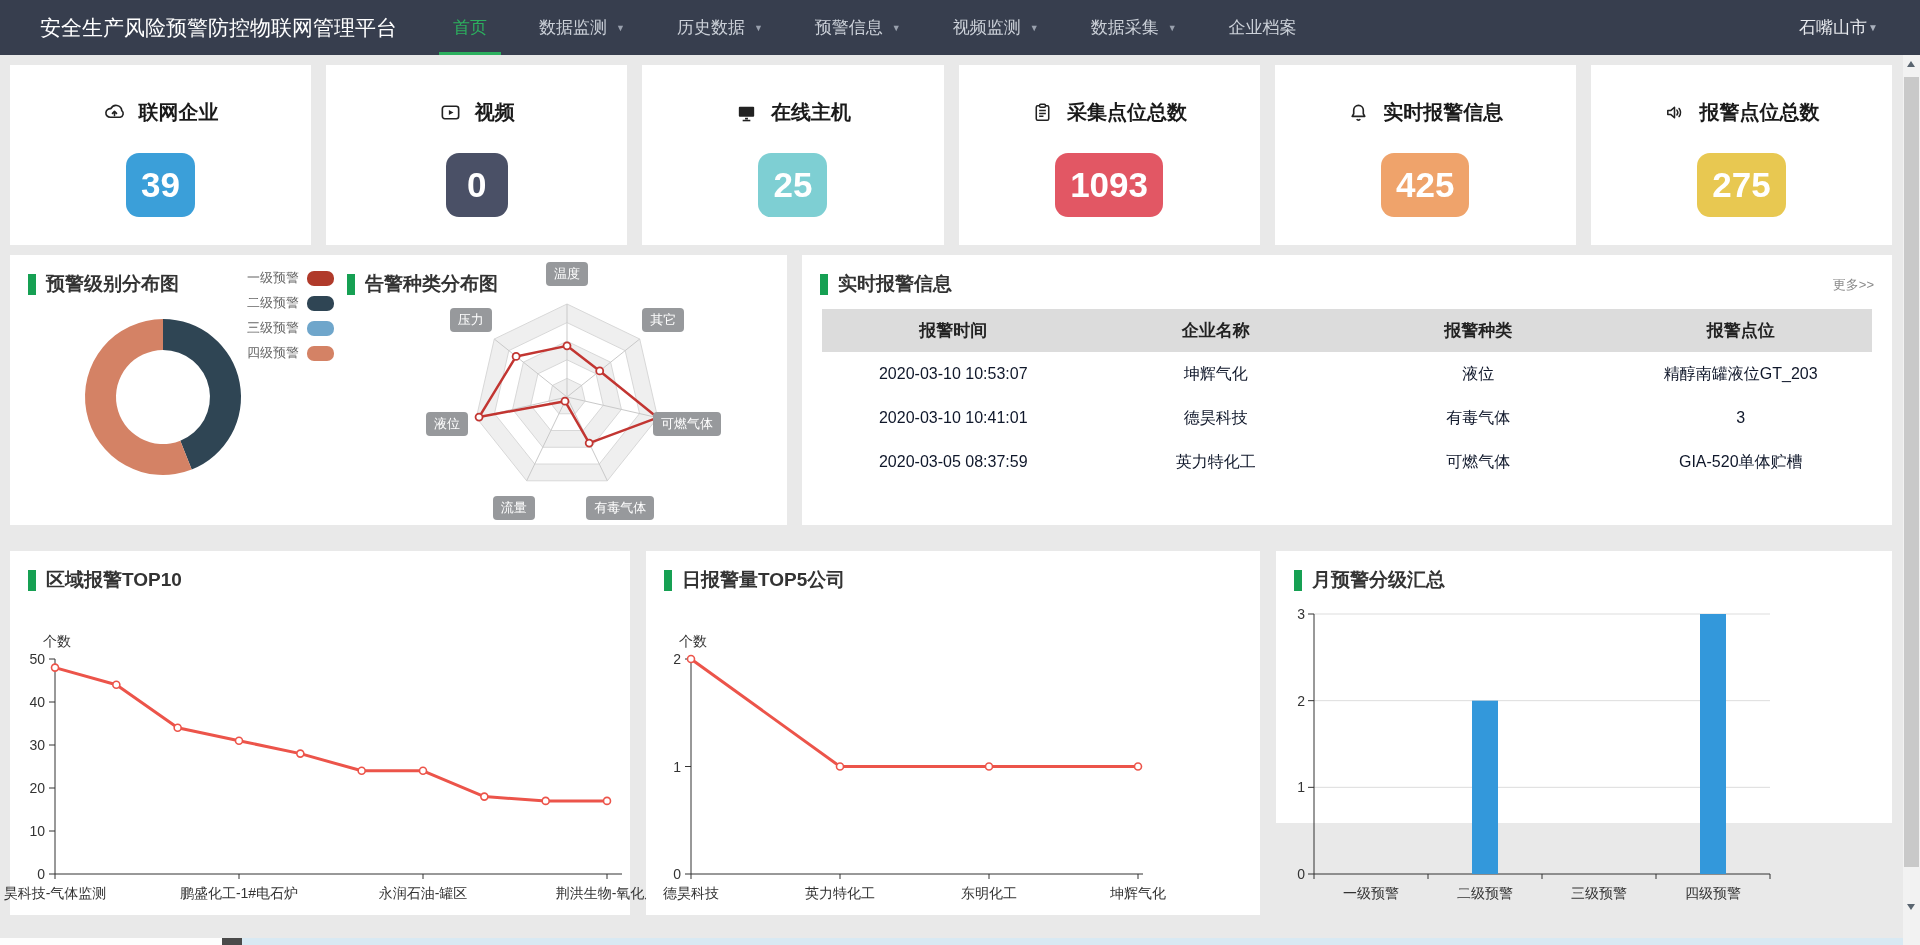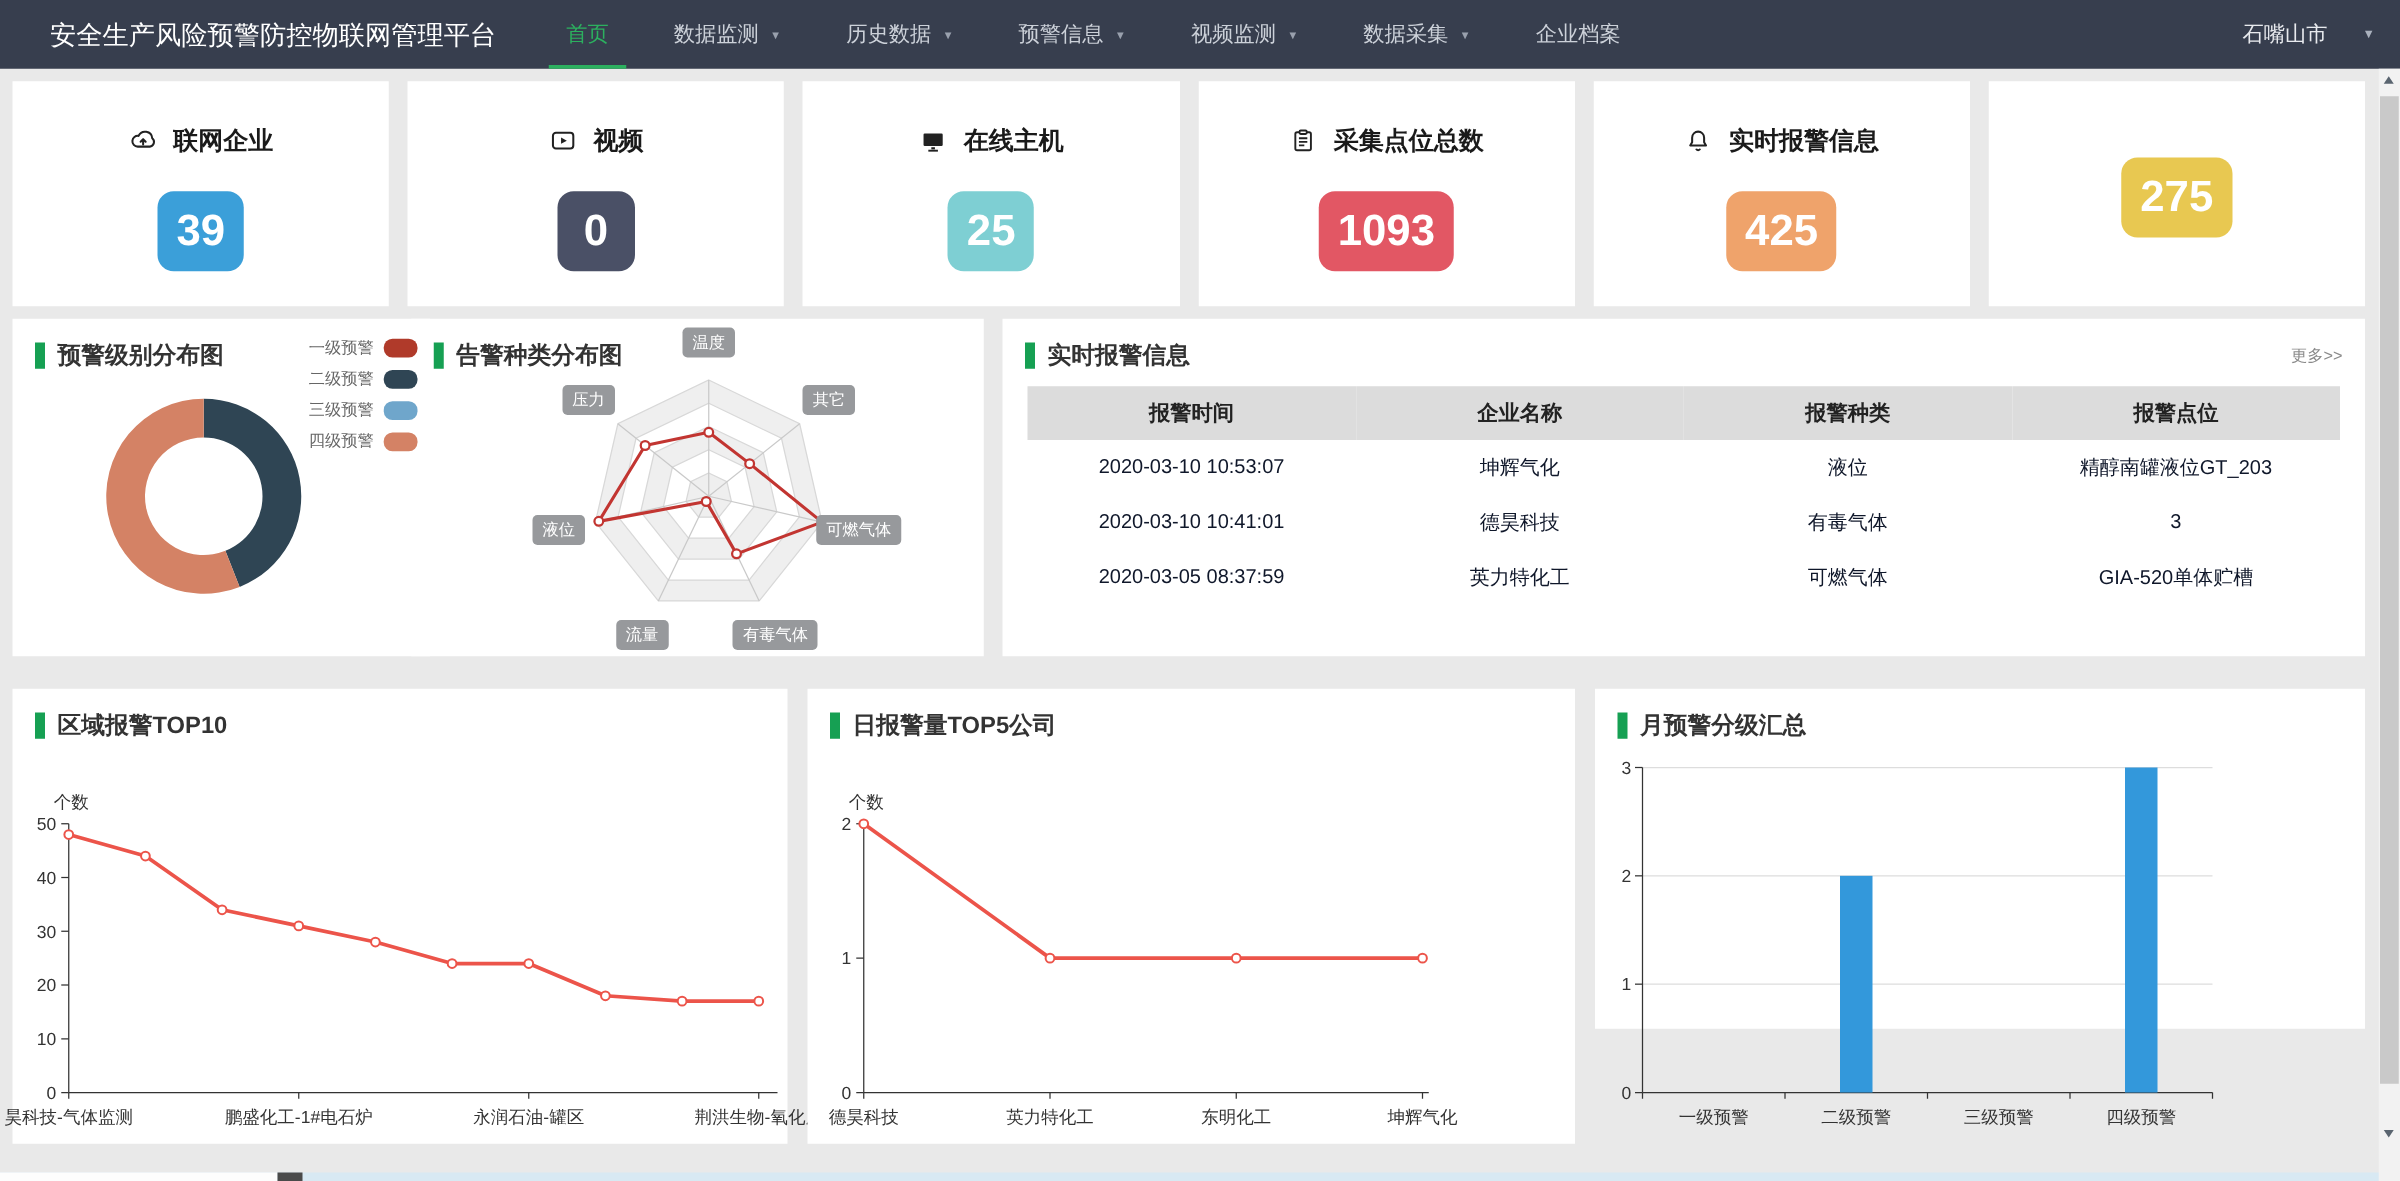--- a/index.html
+++ b/index.html
@@ -7,21 +7,21 @@
   body{position:relative;background:#e9e9e9;font-family:"Liberation Sans","DejaVu Sans",sans-serif}
 
   
   .navbar{position:absolute;top:0;left:0;width:1920px;height:55px;background:#373e4e;display:flex;align-items:center;z-index:5}
   .nav-title{color:#fff;font-size:21px;margin-left:40px;white-space:nowrap}
   .nav-menu{display:flex;height:100%;margin-left:30px}
   .nav-item{display:flex;align-items:center;gap:9px;padding:0 26px;color:#ccd1d9;font-size:17px;cursor:pointer;position:relative;white-space:nowrap}
   .nav-item .caret{font-size:9px;color:#99a0ad}
   .nav-item.active{color:#2cb05f}
   .nav-item.active::after{content:"";position:absolute;left:12px;right:12px;bottom:0;height:3px;background:#2cb05f}
-  .nav-region{margin-left:auto;margin-right:20px;color:#e8eaee;font-size:17px;display:flex;align-items:center;gap:28px;cursor:pointer}
+  .nav-region{margin-left:auto;margin-right:42px;color:#e8eaee;font-size:17px;display:flex;align-items:center;gap:1px;cursor:pointer}
   .nav-region .caret{font-size:10px;color:#aab1bd}
 
   
   .stats-row{position:absolute;top:65px;left:10px;width:1882px;display:flex;gap:15px}
   .stat-card{flex:1;background:#fff;height:180px;text-align:center;padding-top:34px}
   .stat-head{display:flex;justify-content:center;align-items:center;gap:13px;font-size:20px;color:#1a1a1a;font-weight:bold}
   .stat-head svg{width:23px;height:23px;color:#222;flex:0 0 auto}
   .stat-badge{display:inline-block;margin-top:27px;min-width:62px;padding:0 15px;height:64px;line-height:64px;border-radius:13px;color:#fff;font-size:35px;font-weight:bold}
 
   
@@ -142,21 +142,27 @@
         </svg>
         <span>采集点位总数</span>
       </div><div class="stat-badge" style="background:#e25764">1093</div></div>
     <div class="stat-card"><div class="stat-head">
         <svg viewBox="0 0 24 24">
           <path d="M12 4.5a5 5 0 0 0-5 5v3.8l-1.6 2.7h13.2L17 13.3V9.5a5 5 0 0 0-5-5z" fill="none" stroke="currentColor" stroke-width="1.7" stroke-linejoin="round"></path>
           <path d="M10.3 18.8a1.8 1.8 0 0 0 3.4 0" fill="none" stroke="currentColor" stroke-width="1.7"></path>
         </svg>
         <span>实时报警信息</span>
       </div><div class="stat-badge" style="background:#efa36b">425</div></div>
-    <div class="stat-card"><div class="stat-badge" style="background:#e8c851">275</div></div>
+    <div class="stat-card"><div class="stat-head">
+        <svg viewBox="0 0 24 24">
+          <path d="M5 10v4h3l4 3.5v-11L8 10H5z" fill="none" stroke="currentColor" stroke-width="1.6" stroke-linejoin="round"></path>
+          <path d="M14.5 9.5a4 4 0 0 1 0 5M16.8 7.8a7 7 0 0 1 0 8.4" fill="none" stroke="currentColor" stroke-width="1.6" stroke-linecap="round"></path>
+        </svg>
+        <span>报警点位总数</span>
+      </div><div class="stat-badge" style="background:#e8c851">275</div></div>
   </div>
 
 <section class="card" id="donut-card">
   <div class="card-title">
     <span class="tbar"></span>
     <span>预警级别分布图</span>
   </div>
   <div class="legend">
       <div class="lg-row">
         <span>一级预警</span>

